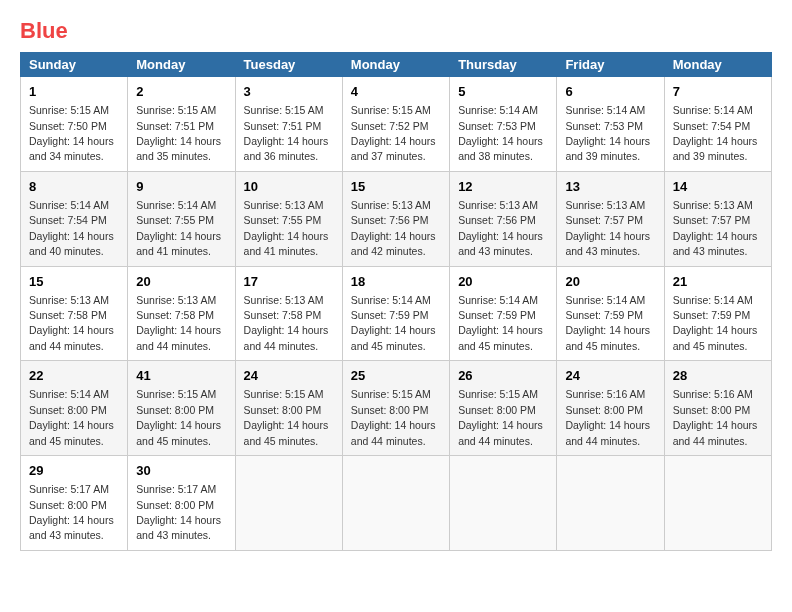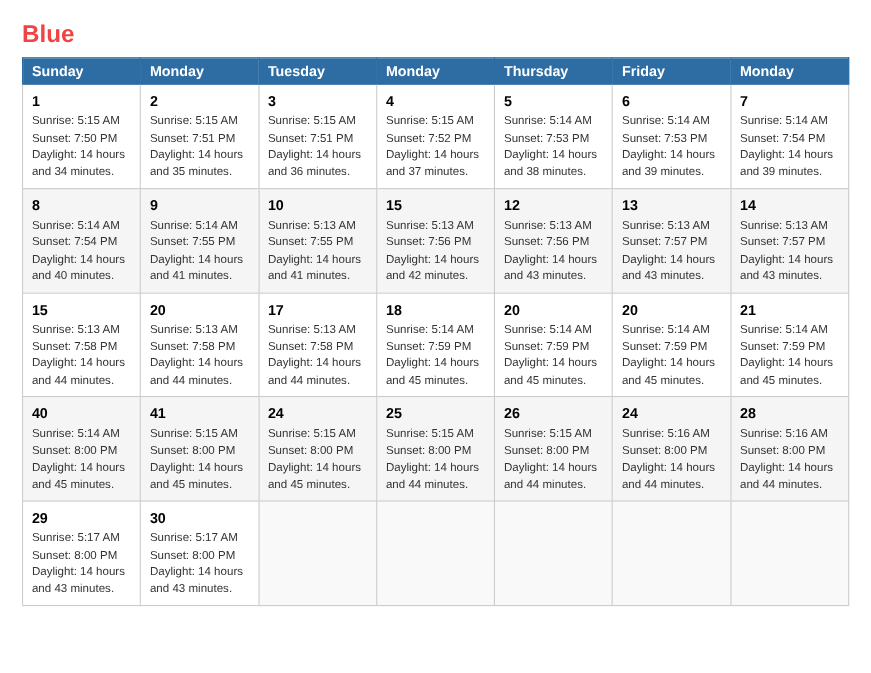--- a/index.html
+++ b/index.html
@@ -142,21 +142,21 @@
       <tr>
         <td><span class="day-number">15</span><span class="day-info">Sunrise: 5:13 AM<br>Sunset: 7:58 PM<br>Daylight: 14 hours and 44 minutes.</span></td>
         <td><span class="day-number">20</span><span class="day-info">Sunrise: 5:13 AM<br>Sunset: 7:58 PM<br>Daylight: 14 hours and 44 minutes.</span></td>
         <td><span class="day-number">17</span><span class="day-info">Sunrise: 5:13 AM<br>Sunset: 7:58 PM<br>Daylight: 14 hours and 44 minutes.</span></td>
         <td><span class="day-number">18</span><span class="day-info">Sunrise: 5:14 AM<br>Sunset: 7:59 PM<br>Daylight: 14 hours and 45 minutes.</span></td>
         <td><span class="day-number">20</span><span class="day-info">Sunrise: 5:14 AM<br>Sunset: 7:59 PM<br>Daylight: 14 hours and 45 minutes.</span></td>
         <td><span class="day-number">20</span><span class="day-info">Sunrise: 5:14 AM<br>Sunset: 7:59 PM<br>Daylight: 14 hours and 45 minutes.</span></td>
         <td><span class="day-number">21</span><span class="day-info">Sunrise: 5:14 AM<br>Sunset: 7:59 PM<br>Daylight: 14 hours and 45 minutes.</span></td>
       </tr>
       <tr>
-        <td><span class="day-number">40</span><span class="day-info">Sunrise: 5:14 AM<br>Sunset: 8:00 PM<br>Daylight: 14 hours and 45 minutes.</span></td>
+        <td><span class="day-number">22</span><span class="day-info">Sunrise: 5:14 AM<br>Sunset: 8:00 PM<br>Daylight: 14 hours and 45 minutes.</span></td>
         <td><span class="day-number">41</span><span class="day-info">Sunrise: 5:15 AM<br>Sunset: 8:00 PM<br>Daylight: 14 hours and 45 minutes.</span></td>
         <td><span class="day-number">24</span><span class="day-info">Sunrise: 5:15 AM<br>Sunset: 8:00 PM<br>Daylight: 14 hours and 45 minutes.</span></td>
         <td><span class="day-number">25</span><span class="day-info">Sunrise: 5:15 AM<br>Sunset: 8:00 PM<br>Daylight: 14 hours and 44 minutes.</span></td>
         <td><span class="day-number">26</span><span class="day-info">Sunrise: 5:15 AM<br>Sunset: 8:00 PM<br>Daylight: 14 hours and 44 minutes.</span></td>
         <td><span class="day-number">24</span><span class="day-info">Sunrise: 5:16 AM<br>Sunset: 8:00 PM<br>Daylight: 14 hours and 44 minutes.</span></td>
         <td><span class="day-number">28</span><span class="day-info">Sunrise: 5:16 AM<br>Sunset: 8:00 PM<br>Daylight: 14 hours and 44 minutes.</span></td>
       </tr>
       <tr>
         <td><span class="day-number">29</span><span class="day-info">Sunrise: 5:17 AM<br>Sunset: 8:00 PM<br>Daylight: 14 hours and 43 minutes.</span></td>
         <td><span class="day-number">30</span><span class="day-info">Sunrise: 5:17 AM<br>Sunset: 8:00 PM<br>Daylight: 14 hours and 43 minutes.</span></td>

